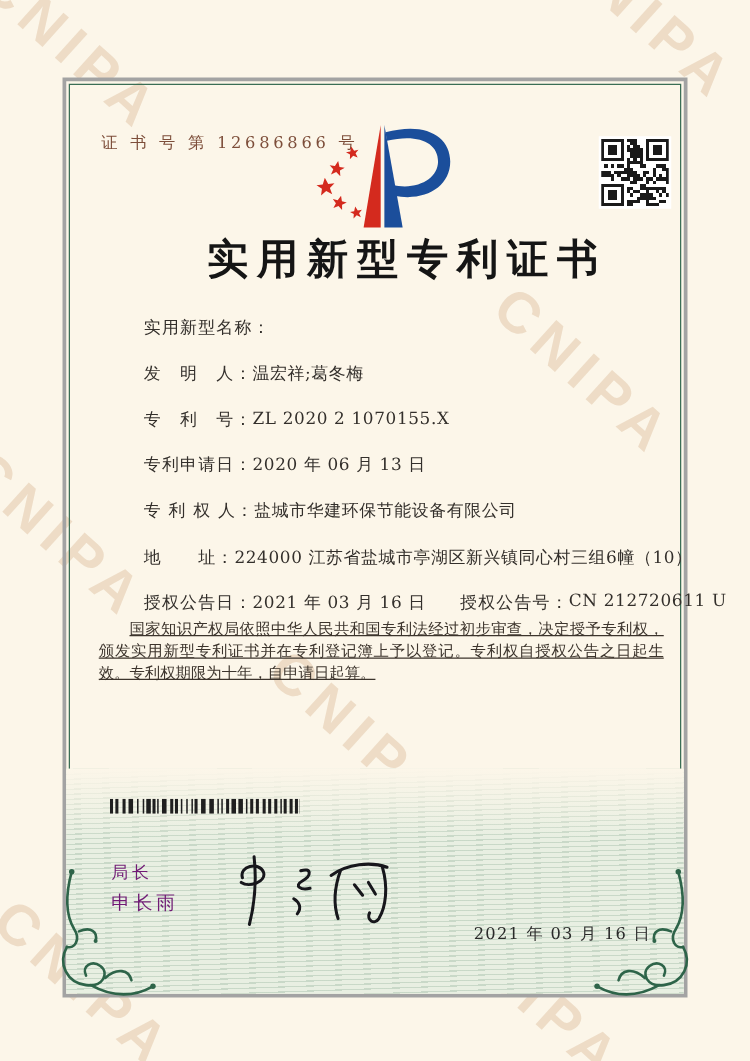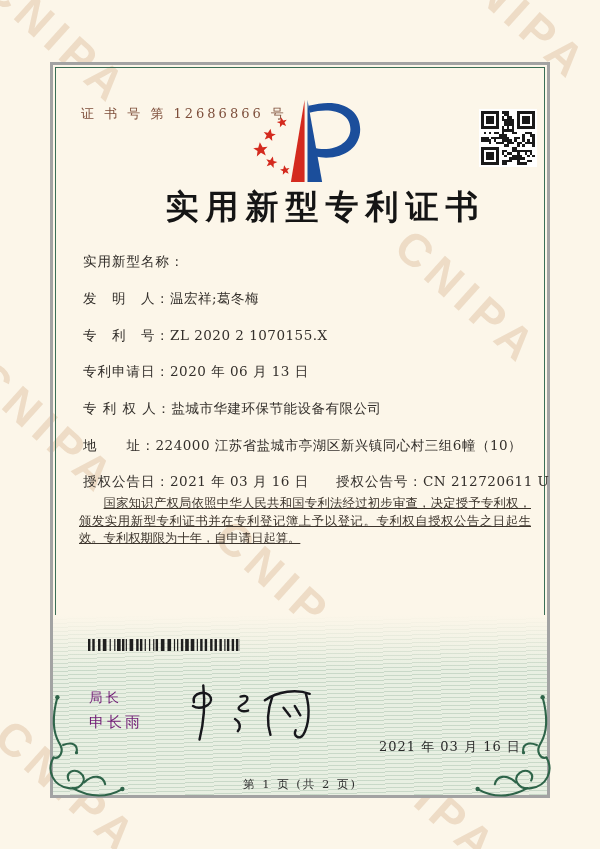--- a/index.html
+++ b/index.html
@@ -38,21 +38,21 @@
     background:#fff; padding:2px; z-index:3;
   }
   .qr svg{ width:54px; height:54px; display:block; }
   .title{
     position:absolute; left:0; right:0; top:120px; text-align:center;
     font-size:33px; font-weight:bold; letter-spacing:7px; text-indent:7px;
     color:#151515; z-index:3;padding-left:44px;
   }
   .fields{ position:absolute; left:30px; top:188px; width:440px; z-index:3; }
   .field-row{ position:absolute; left:0; display:flex; white-space:pre; }
-  .field-label{ font-size:13.5px; color:#332f2b; letter-spacing:1px; }
+  .field-label{ font-size:13.5px; color:#332f2b; letter-spacing:1px;margin-left:32px; }
   .field-value{ font-size:13.5px; color:#332f2b; letter-spacing:0.5px; }
   .paragraphs{
     position:absolute; left:26px; top:430px; width:452px; z-index:3;
     font-size:12.3px; line-height:17.6px; color:#3c342c;
     text-align:justify;
   }
   .paragraphs p{ margin:0; text-indent:2em;text-decoration:underline; }
   .barcode{ position:absolute; left:35px; top:574px; width:152px; height:12px; z-index:4; }
   .director-title{ position:absolute; left:36px; top:624px; font-size:13.5px; letter-spacing:3px; color:#701a75; z-index:4; }
   .director-name{ position:absolute; left:36px; top:648px; font-size:15px; letter-spacing:3px; color:#701a75; z-index:4; }
@@ -416,21 +416,20 @@
       <path d="M66 16 C 75 13, 76 20, 67 25 C 60 29, 66 33, 74 31"></path>
       <path d="M60 40 C 65 43, 67 48, 63 53"></path>
       <path d="M92 20 C 106 10, 126 8, 140 13"></path>
       <path d="M100 16 C 95 30, 94 45, 98 57"></path>
       <path d="M136 13 C 141 30, 139 47, 133 57 C 129 63, 122 58, 125 52"></path>
       <path d="M112 28 l 7 9"></path>
       <path d="M124 26 l 6 10"></path>
     </svg>
     <div class="issue-date">2021 年 03 月 16 日</div>
 
-    <div class="page-number">第 1 页 (共 2 页)</div>
   </div>
 
   <svg class="flourish flourish-left" viewBox="0 0 90 120" fill="none" stroke="#2e6449" stroke-width="2.2" stroke-linecap="round">
     <path d="M14 8 C 8 30, 10 46, 16 56 C 22 65, 16 73, 10 71"></path>
     <path d="M10 71 C 2 85, 10 101, 26 103 C 40 105, 46 93, 38 87 C 31 82, 22 87, 26 95"></path>
     <path d="M30 103 C 48 113, 66 113, 82 104"></path>
     <path d="M20 58 C 30 54, 36 58, 34 66"></path>
     <path d="M42 97 C 52 88, 62 90, 64 99"></path>
     <circle cx="14" cy="8" r="2.3" fill="#2e6449" stroke="none"></circle>
     <circle cx="82" cy="104" r="2.3" fill="#2e6449" stroke="none"></circle>

